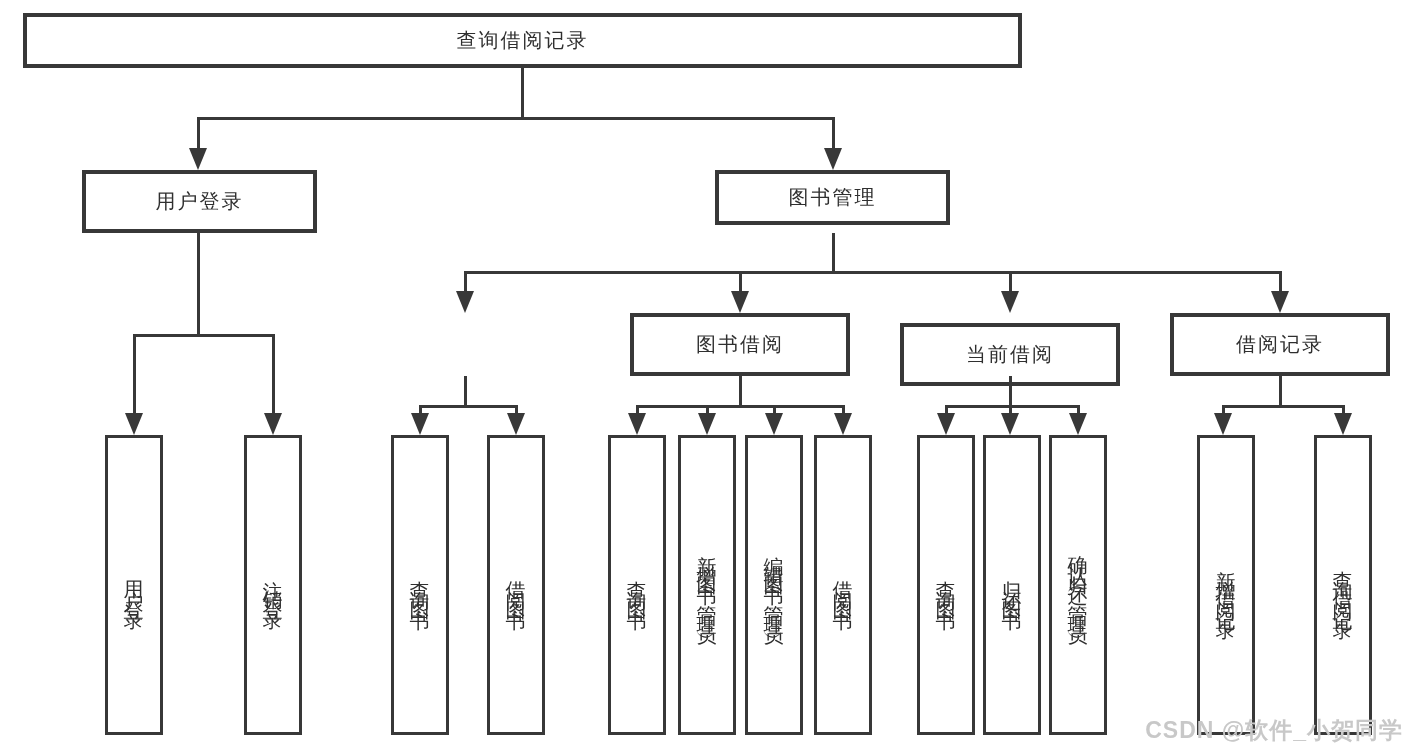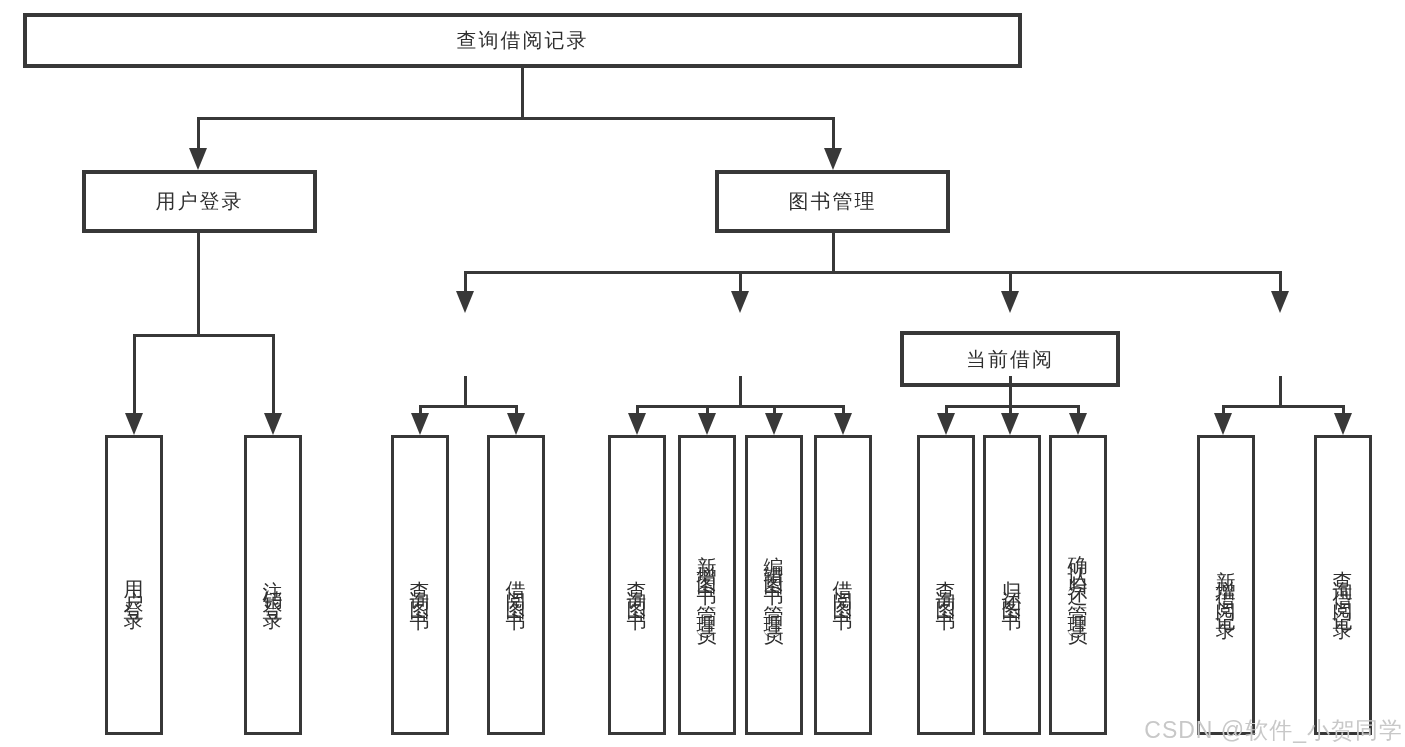--- a/index.html
+++ b/index.html
@@ -56,58 +56,61 @@
   }
   .watermark {
     position: absolute;
     top: 715px;
     right: 2px;
     font-size: 23px;
     color: var(--watermark, #c8c8c8);
     letter-spacing: 1px;
     z-index: 10;
     white-space: nowrap;
+    font-weight: bold;
   }
 </style>
 </head>
 <body>
 
 <div id="stage">
 
   <div class="hnode" style="left:23px; top:13px; width:999px; height:55px;">查询借阅记录</div>
 
   <div class="v" style="left:520.5px; top:68px; height:52px;"></div>
   <div class="h" style="left:196.5px; top:117px; width:638px;"></div>
   <div class="v" style="left:196.5px; top:117px; height:33px;"></div>
   <div class="arrow" style="left:189px; top:148px;"></div>
   <div class="v" style="left:831.5px; top:117px; height:33px;"></div>
   <div class="arrow" style="left:824px; top:148px;"></div>
 
   <div class="hnode" style="left:82px; top:170px; width:235px; height:63px;">用户登录</div>
-  <div class="hnode" style="left:715px; top:170px; width:235px; height:63px;">图书管理</div>
+  <div class="hnode" style="left:715px; top:170px; width:235px; height:55px;">图书管理</div>
 
   <div class="v" style="left:196.5px; top:233px; height:104px;"></div>
   <div class="h" style="left:132.5px; top:334px; width:142px;"></div>
   <div class="v" style="left:132.5px; top:334px; height:81px;"></div>
   <div class="arrow" style="left:125px; top:413px;"></div>
   <div class="v" style="left:271.5px; top:334px; height:81px;"></div>
   <div class="arrow" style="left:264px; top:413px;"></div>
 
   <div class="v" style="left:831.5px; top:233px; height:41px;"></div>
   <div class="h" style="left:463.5px; top:271px; width:818px;"></div>
   <div class="v" style="left:463.5px; top:271px; height:22px;"></div>
   <div class="arrow" style="left:456px; top:291px;"></div>
   <div class="v" style="left:738.5px; top:271px; height:22px;"></div>
   <div class="arrow" style="left:731px; top:291px;"></div>
   <div class="v" style="left:1008.5px; top:271px; height:22px;"></div>
   <div class="arrow" style="left:1001px; top:291px;"></div>
   <div class="v" style="left:1278.5px; top:271px; height:22px;"></div>
   <div class="arrow" style="left:1271px; top:291px;"></div>
 
-  <div class="hnode" style="left:900px; top:331px; width:220px; height:56px;text-align:right;">当前借阅</div>
+  <div class="hnode" style="left:630px; top:313px; width:220px; height:63px;">图书借阅</div>
+  <div class="hnode" style="left:900px; top:323px; width:220px; height:63px;text-align:right;">当前借阅</div>
+  <div class="hnode" style="left:1170px; top:313px; width:220px; height:63px;">借阅记录</div>
 
   <div class="v" style="left:463.5px; top:376px; height:32px;"></div>
   <div class="h" style="left:418.5px; top:405px; width:99px;"></div>
   <div class="v" style="left:418.5px; top:405px; height:12px;"></div>
   <div class="arrow" style="left:411px; top:413px;"></div>
   <div class="v" style="left:514.5px; top:405px; height:12px;"></div>
   <div class="arrow" style="left:507px; top:413px;"></div>
 
   <div class="v" style="left:738.5px; top:376px; height:32px;"></div>
   <div class="h" style="left:635.5px; top:405px; width:209px;"></div>

